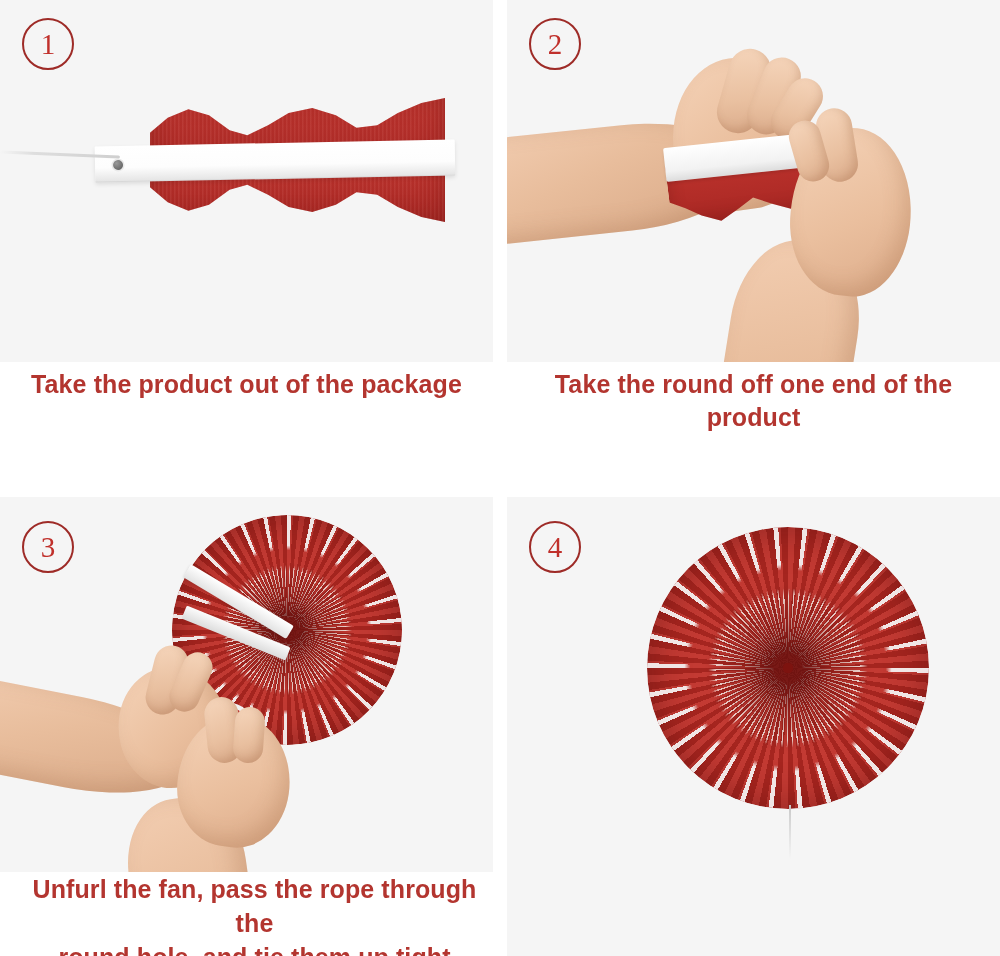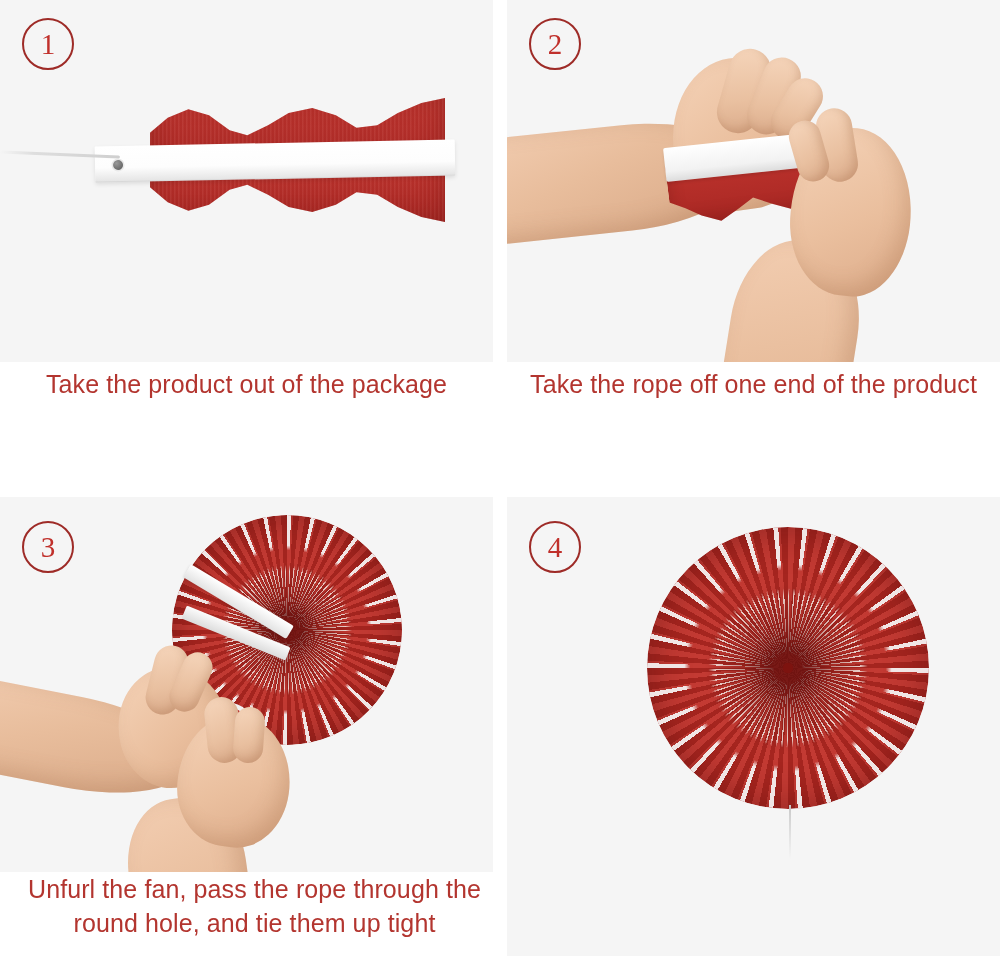--- a/index.html
+++ b/index.html
@@ -34,21 +34,21 @@
     background:#ffffff;
     text-align:center;
     padding-top:6px;
     box-sizing:border-box;
   }
   .caption .txt{
     color:#b3352f;
     font-size:25px;
     line-height:33px;
     letter-spacing:.1px;
-    font-weight:400;
+    font-weight:700;
     white-space:pre-line;
     text-align:center;
   }
   .cap3,.cap4{padding-top:0;align-items:flex-start;}
   .cap3 .txt,.cap4 .txt{font-size:25px;line-height:34px;}
 
   
   .badge{
     position:absolute;left:22px;top:18px;
     width:48px;height:48px;border-radius:50%;
@@ -312,21 +312,21 @@
     <div class="palm palm-right"></div>
     <div class="finger f-r1"></div>
     <div class="finger f-r2"></div>
   </div>
 
   <div class="cell caption cap1">
     <div class="txt">Take the product out of the package</div>
   </div>
 
   <div class="cell caption cap2">
-    <div class="txt">Take the rope off one end of the product</div>
+    <div class="txt">Take the round off one end of the product</div>
   </div>
 
   <div class="cell r2c1 p3">
     <div class="panel"></div>
     <div class="badge">3</div>
 
     <div class="fan">
       <div class="petals"></div>
       <div class="zig"></div>
       <div class="holes"></div>

